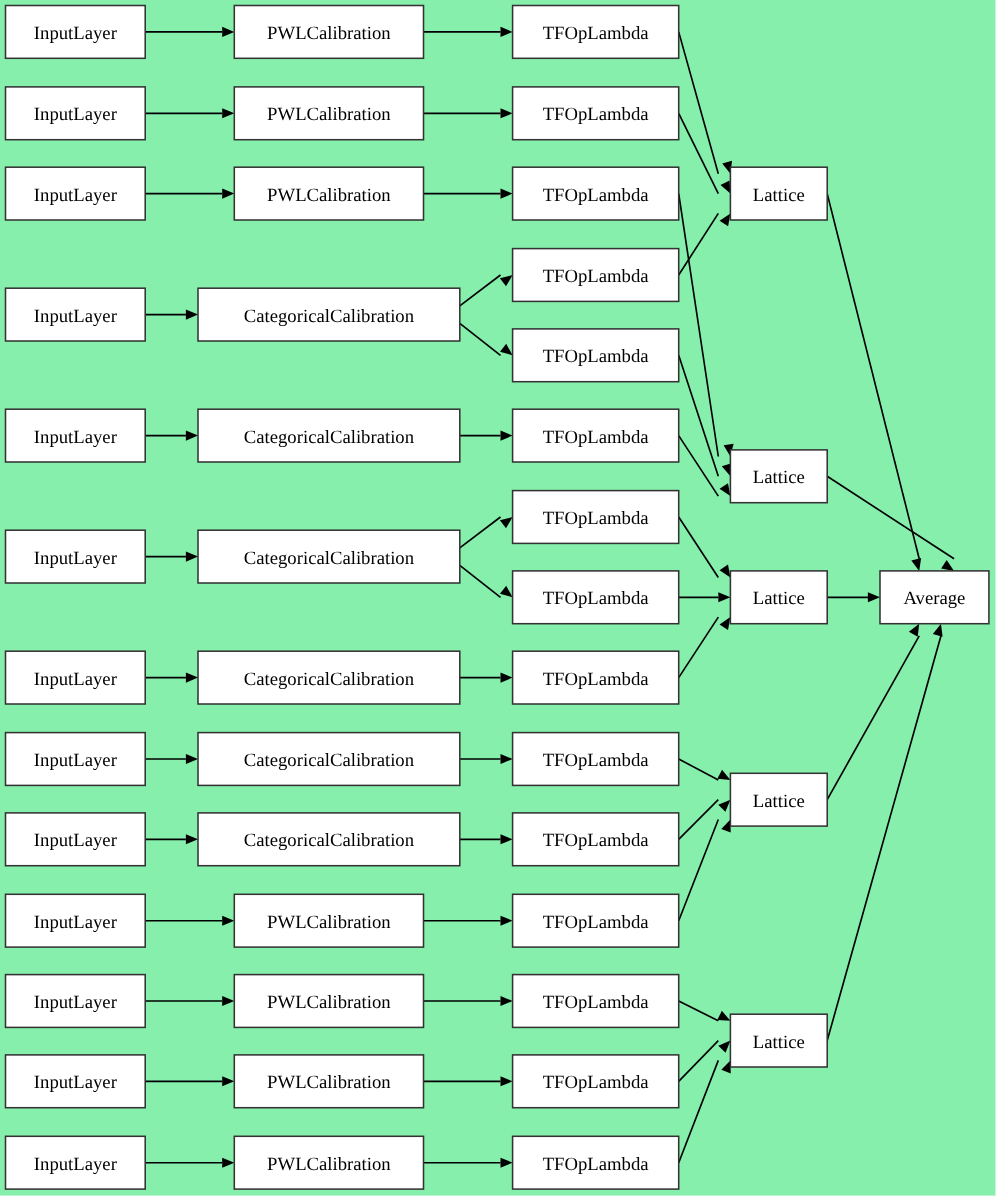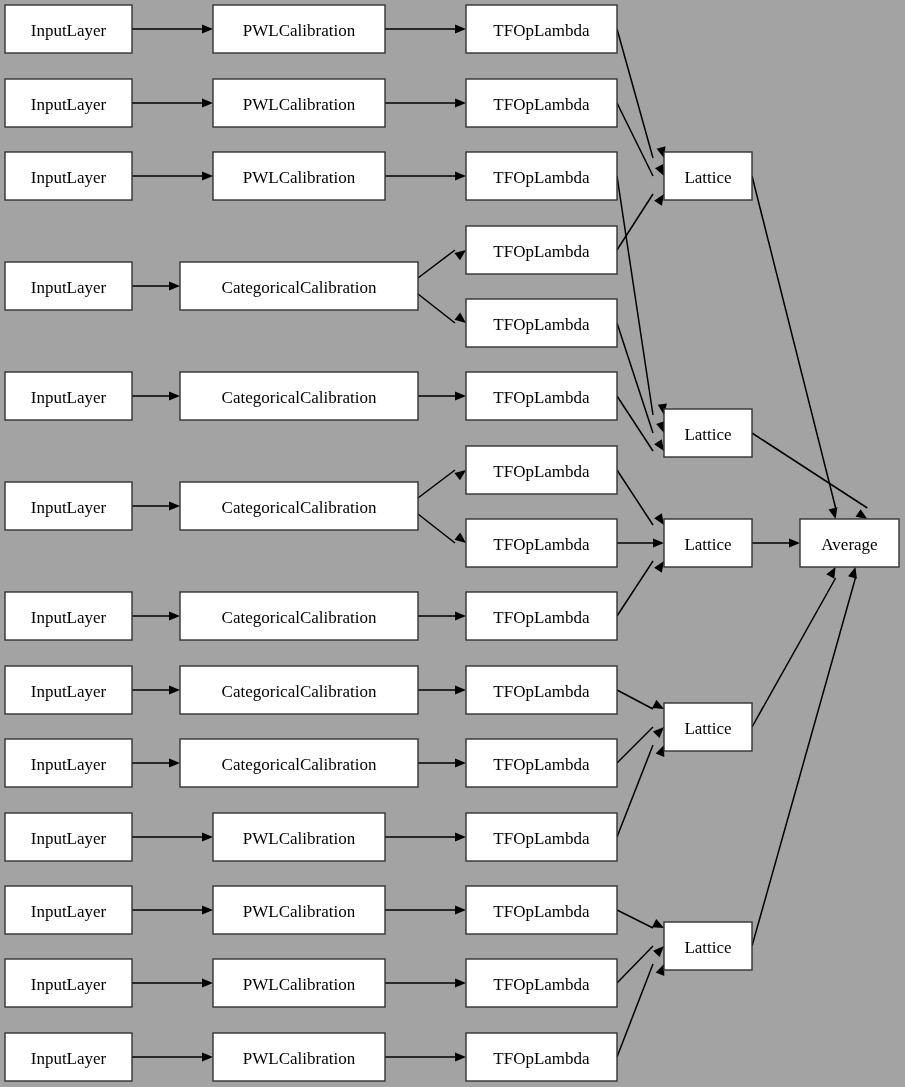--- a/index.html
+++ b/index.html
@@ -1,16 +1,16 @@
 <!DOCTYPE html>
 <html><head>
 <meta charset="utf-8">
 <style>
   html,body{margin:0;padding:0;background:#ffffff;}
-  #canvas{position:relative;width:905px;height:1087px;background:#a3a3a3;
+  #canvas{position:relative;width:905px;height:1087px;background:#86efac;
           font-family:"Liberation Serif","DejaVu Serif",serif;}
   svg#graph{position:absolute;left:0;top:0;width:905px;height:1087px;}
   .node-rect{fill:#ffffff;stroke:#333333;stroke-width:1.4;}
   .node-label{font-family:"Liberation Serif","DejaVu Serif",serif;
               font-size:17px;fill:#000000;text-anchor:middle;dominant-baseline:central;}
   .edge-path{fill:none;stroke:#000000;stroke-width:1.5;}
   .edge-head{fill:#000000;stroke:none;}
 </style>
 </head>
 <body>

